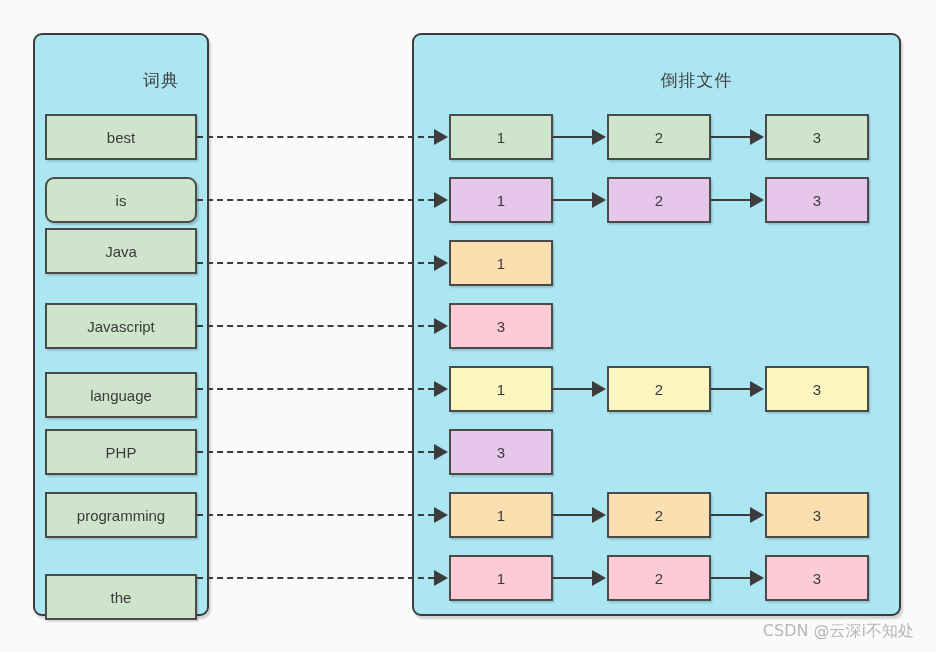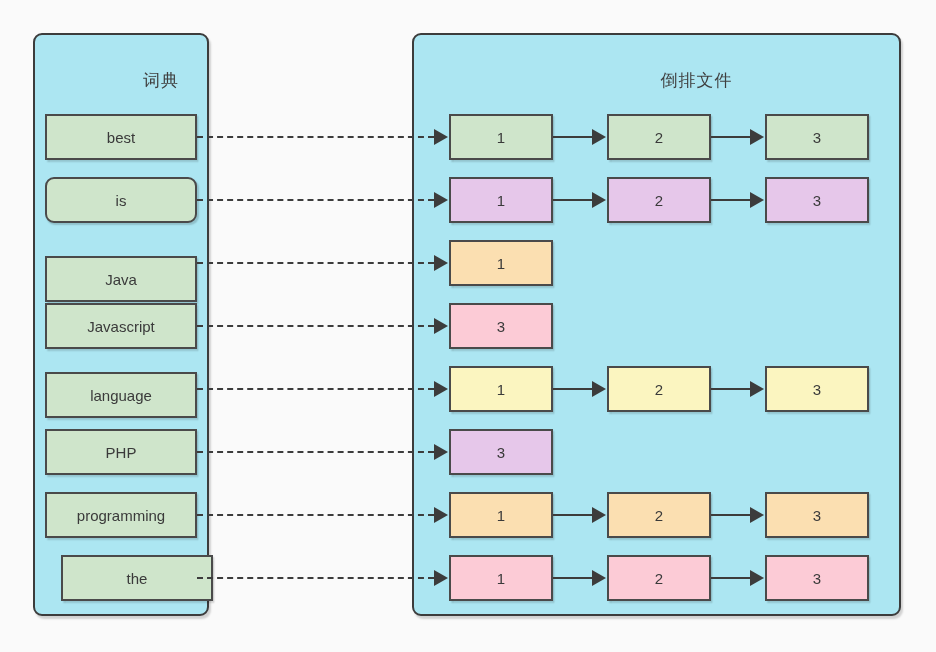--- a/index.html
+++ b/index.html
@@ -156,21 +156,21 @@
       <div class="solid-line" style="left: 553px; top: 199px; width: 39px;"></div>
       <div class="arrow-head" style="left: 592px; top: 192px;"></div>
       <div class="box post-box post-col-1" style="top: 177px; background: rgb(230, 199, 234);">
         <span>2</span>
       </div>
       <div class="solid-line" style="left: 711px; top: 199px; width: 39px;"></div>
       <div class="arrow-head" style="left: 750px; top: 192px;"></div>
       <div class="box post-box post-col-2" style="top: 177px; background: rgb(230, 199, 234);">
         <span>3</span>
       </div>
-      <div class="box term-box" style="top: 256px;">
+      <div class="box term-box" style="top: 228px;">
         <span>Java</span>
       </div>
       <div class="dash-line" style="left: 197px; top: 262px; width: 237px;"></div>
       <div class="arrow-head" style="left: 434px; top: 255px;"></div>
       <div class="box post-box post-col-0" style="top: 240px; background: rgb(251, 223, 177);">
         <span>1</span>
       </div>
       <div class="box term-box" style="top: 303px;">
         <span>Javascript</span>
       </div>
@@ -216,33 +216,34 @@
       <div class="solid-line" style="left: 553px; top: 514px; width: 39px;"></div>
       <div class="arrow-head" style="left: 592px; top: 507px;"></div>
       <div class="box post-box post-col-1" style="top: 492px; background: rgb(251, 223, 177);">
         <span>2</span>
       </div>
       <div class="solid-line" style="left: 711px; top: 514px; width: 39px;"></div>
       <div class="arrow-head" style="left: 750px; top: 507px;"></div>
       <div class="box post-box post-col-2" style="top: 492px; background: rgb(251, 223, 177);">
         <span>3</span>
       </div>
-      <div class="box term-box" style="top: 555px; margin-left: 16px;">
+      <div class="box term-box" style="top: 574px;">
         <span>the</span>
       </div>
       <div class="dash-line" style="left: 197px; top: 577px; width: 237px;"></div>
       <div class="arrow-head" style="left: 434px; top: 570px;"></div>
       <div class="box post-box post-col-0" style="top: 555px; background: rgb(252, 203, 214);">
         <span>1</span>
       </div>
       <div class="solid-line" style="left: 553px; top: 577px; width: 39px;"></div>
       <div class="arrow-head" style="left: 592px; top: 570px;"></div>
       <div class="box post-box post-col-1" style="top: 555px; background: rgb(252, 203, 214);">
         <span>2</span>
       </div>
       <div class="solid-line" style="left: 711px; top: 577px; width: 39px;"></div>
       <div class="arrow-head" style="left: 750px; top: 570px;"></div>
       <div class="box post-box post-col-2" style="top: 555px; background: rgb(252, 203, 214);">
         <span>3</span>
       </div>
     </div>
 
+  <div id="watermark">CSDN @云深i不知处</div>
 </div>
 
 </body></html>

